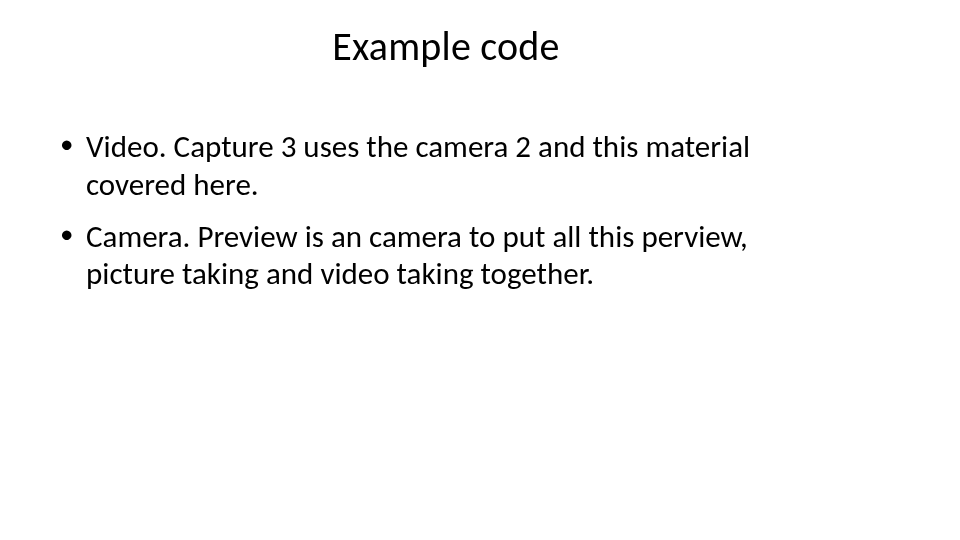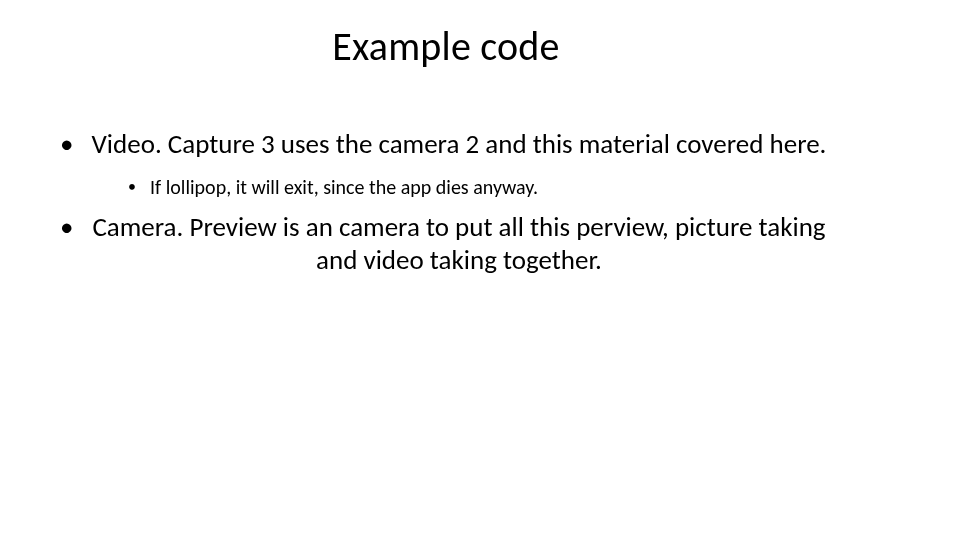--- a/index.html
+++ b/index.html
@@ -38,24 +38,23 @@
     margin: 0;
     padding: 0;
     list-style: none;
   }
   li {
     position: relative;
     line-height: 1.22;
   }
   
   li.l1 {
-    font-size: 27px;
+    font-size: 31px;
     padding-left: 26px;
     margin-bottom: 14px;
-    text-align: center;
   }
   li.l1::before {
     content: "•";
     position: absolute;
     left: 0;
     top: 0;
     font-size: 27px;
   }
   
   li.l2 {
@@ -94,21 +93,20 @@
 <div class="slide">
 
   <div class="title">Example code</div>
 
   <div class="content">
     <ul>
 
       <li class="l1">Video. Capture 3 uses the camera 2 and this material covered here.</li>
 
 
-      <li class="l3">If lollipop, it will exit, since the app dies anyway.</li>
 
       <li class="l1">Camera. Preview is an camera to put all this perview, picture taking and video taking together.</li>
 
 
     </ul>
   </div>
 
 </div>
 
 </body></html>

